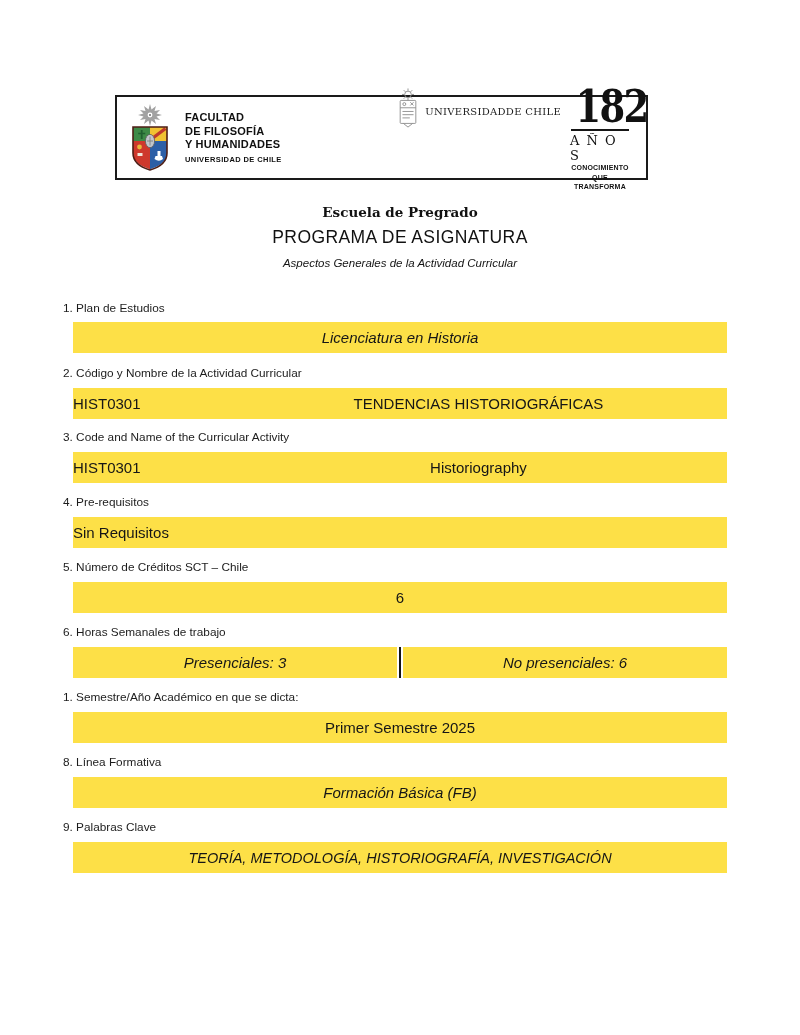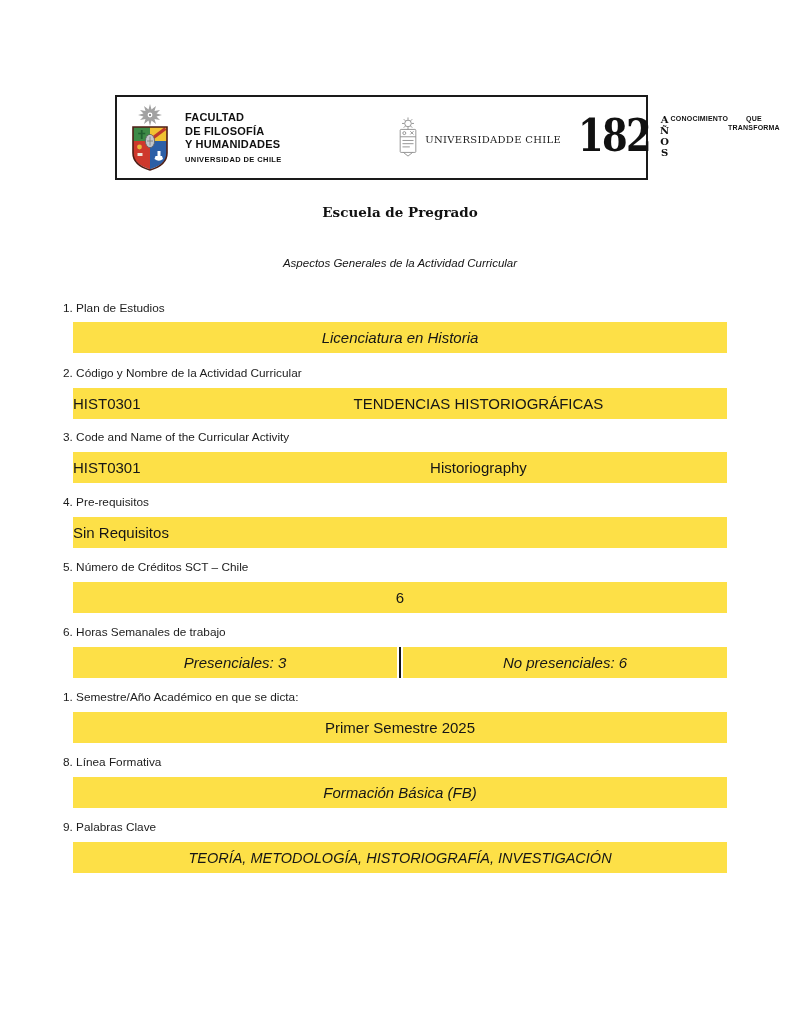--- a/index.html
+++ b/index.html
@@ -12,24 +12,24 @@
     position:absolute; left:115px; top:95px; width:533px; height:85px;
     border:2px solid #1a1a1a; display:flex; align-items:center;
     justify-content:space-between; padding:0 16px 0 13px; background:#fff;
   }
   .logo-left { display:flex; align-items:center; gap:15px; }
   .fac-line { font-size:11px; font-weight:700; line-height:13.5px; letter-spacing:0.2px; color:#101010; }
   .fac-univ { font-size:7.5px; font-weight:700; letter-spacing:0.4px; margin-top:3px; color:#101010; }
   .logo-right { display:flex; align-items:flex-start; gap:9px; }
   .seal-block { display:flex; flex-direction:row; align-items:center; padding-top:4px; }
   .seal-text { font-family:"DejaVu Serif", serif; font-size:10px; line-height:10.5px; text-align:center; letter-spacing:0.3px; color:#1d1d1d; margin-top:2px; }
-  .years-block { display:flex; flex-direction:row; width:60px; padding-top:1px; }
+  .years-block { display:flex; flex-direction:column; width:60px; padding-top:1px; }
   .years-number { font-family:"DejaVu Serif", serif; font-weight:700; font-size:45px; line-height:44px; letter-spacing:-2px; transform:scaleX(0.82); transform-origin:center; text-align:center; color:#111; }
   .years-rule { border-top:2px solid #161616; margin:0 1px 1.5px 1px; }
-  .years-label { font-family:"DejaVu Serif", serif; font-size:10px; font-weight:700; text-align:center; letter-spacing:1.5px; color:#111; }
+  .years-label { font-family:"DejaVu Serif", serif; font-size:13px; font-weight:400; text-align:left; letter-spacing:1.5px; color:#111; }
   .tagline { font-size:7px; font-weight:700; line-height:8.5px; text-align:center; letter-spacing:0.2px; color:#111; margin-top:1.5px; }
 
   
   .centered { position:absolute; left:0; width:100%; text-align:center; }
   .school-title { top:204px; font-family:"DejaVu Serif", serif; font-weight:700; font-size:13.5px; color:#111; }
   .program-title { top:227px; font-size:17.5px; letter-spacing:0.4px; color:#111; }
   .subtitle { top:257px; font-style:italic; font-size:11.5px; color:#141414; }
 
   
   .label { position:absolute; left:63px; font-size:11.8px; color:#1c1c1c; }
@@ -112,20 +112,21 @@
         <div class="years-number">182</div>
         <div class="years-rule"></div>
         <div class="years-label">A Ñ O S</div>
         <div class="tagline">CONOCIMIENTO</div>
         <div class="tagline">QUE TRANSFORMA</div>
       </div>
     </div>
   </div>
 
   <div class="centered school-title">Escuela de Pregrado</div>
+  <div class="centered program-title">PROGRAMA DE ASIGNATURA</div>
   <div class="centered subtitle">Aspectos Generales de la Actividad Curricular</div>
 
   <div class="label f1l">1. Plan de Estudios</div>
   <div class="bar f1b">
     <span class="italic">Licenciatura en Historia</span>
   </div>
 
   <div class="label f2l">2. Código y Nombre de la Actividad Curricular</div>
   <div class="bar split f2b">
     <span class="cell-code">HIST0301</span>

